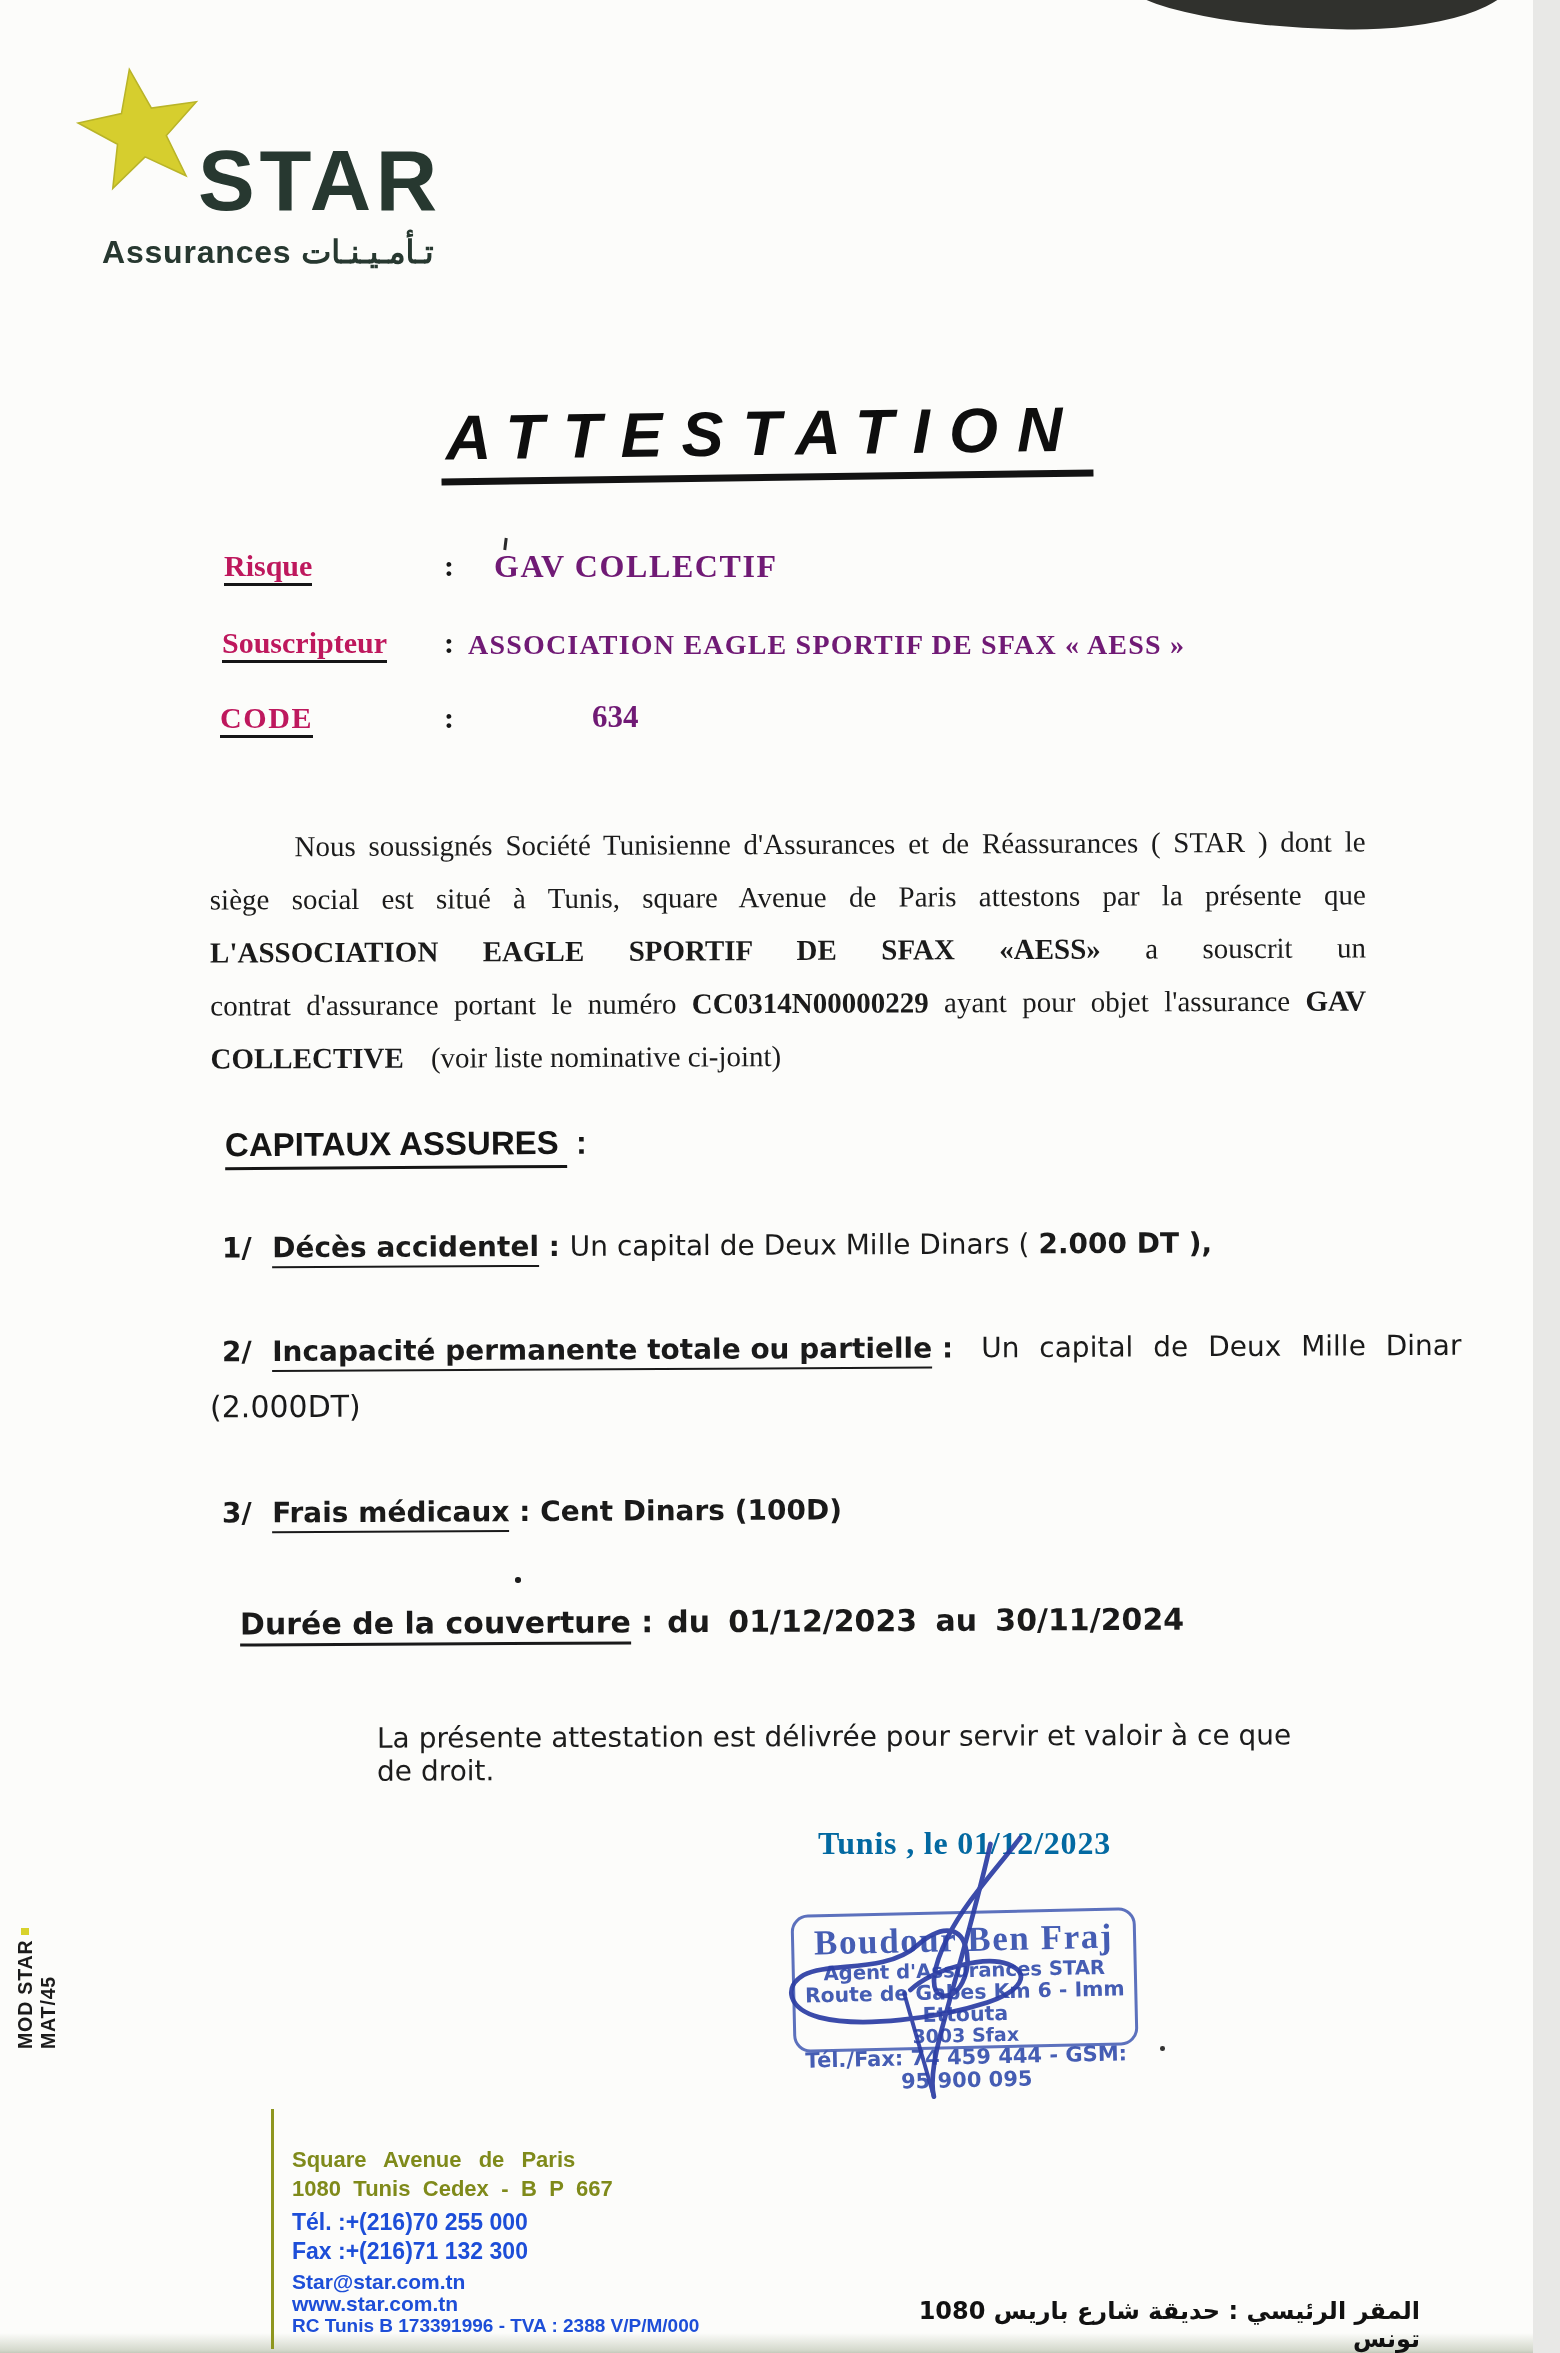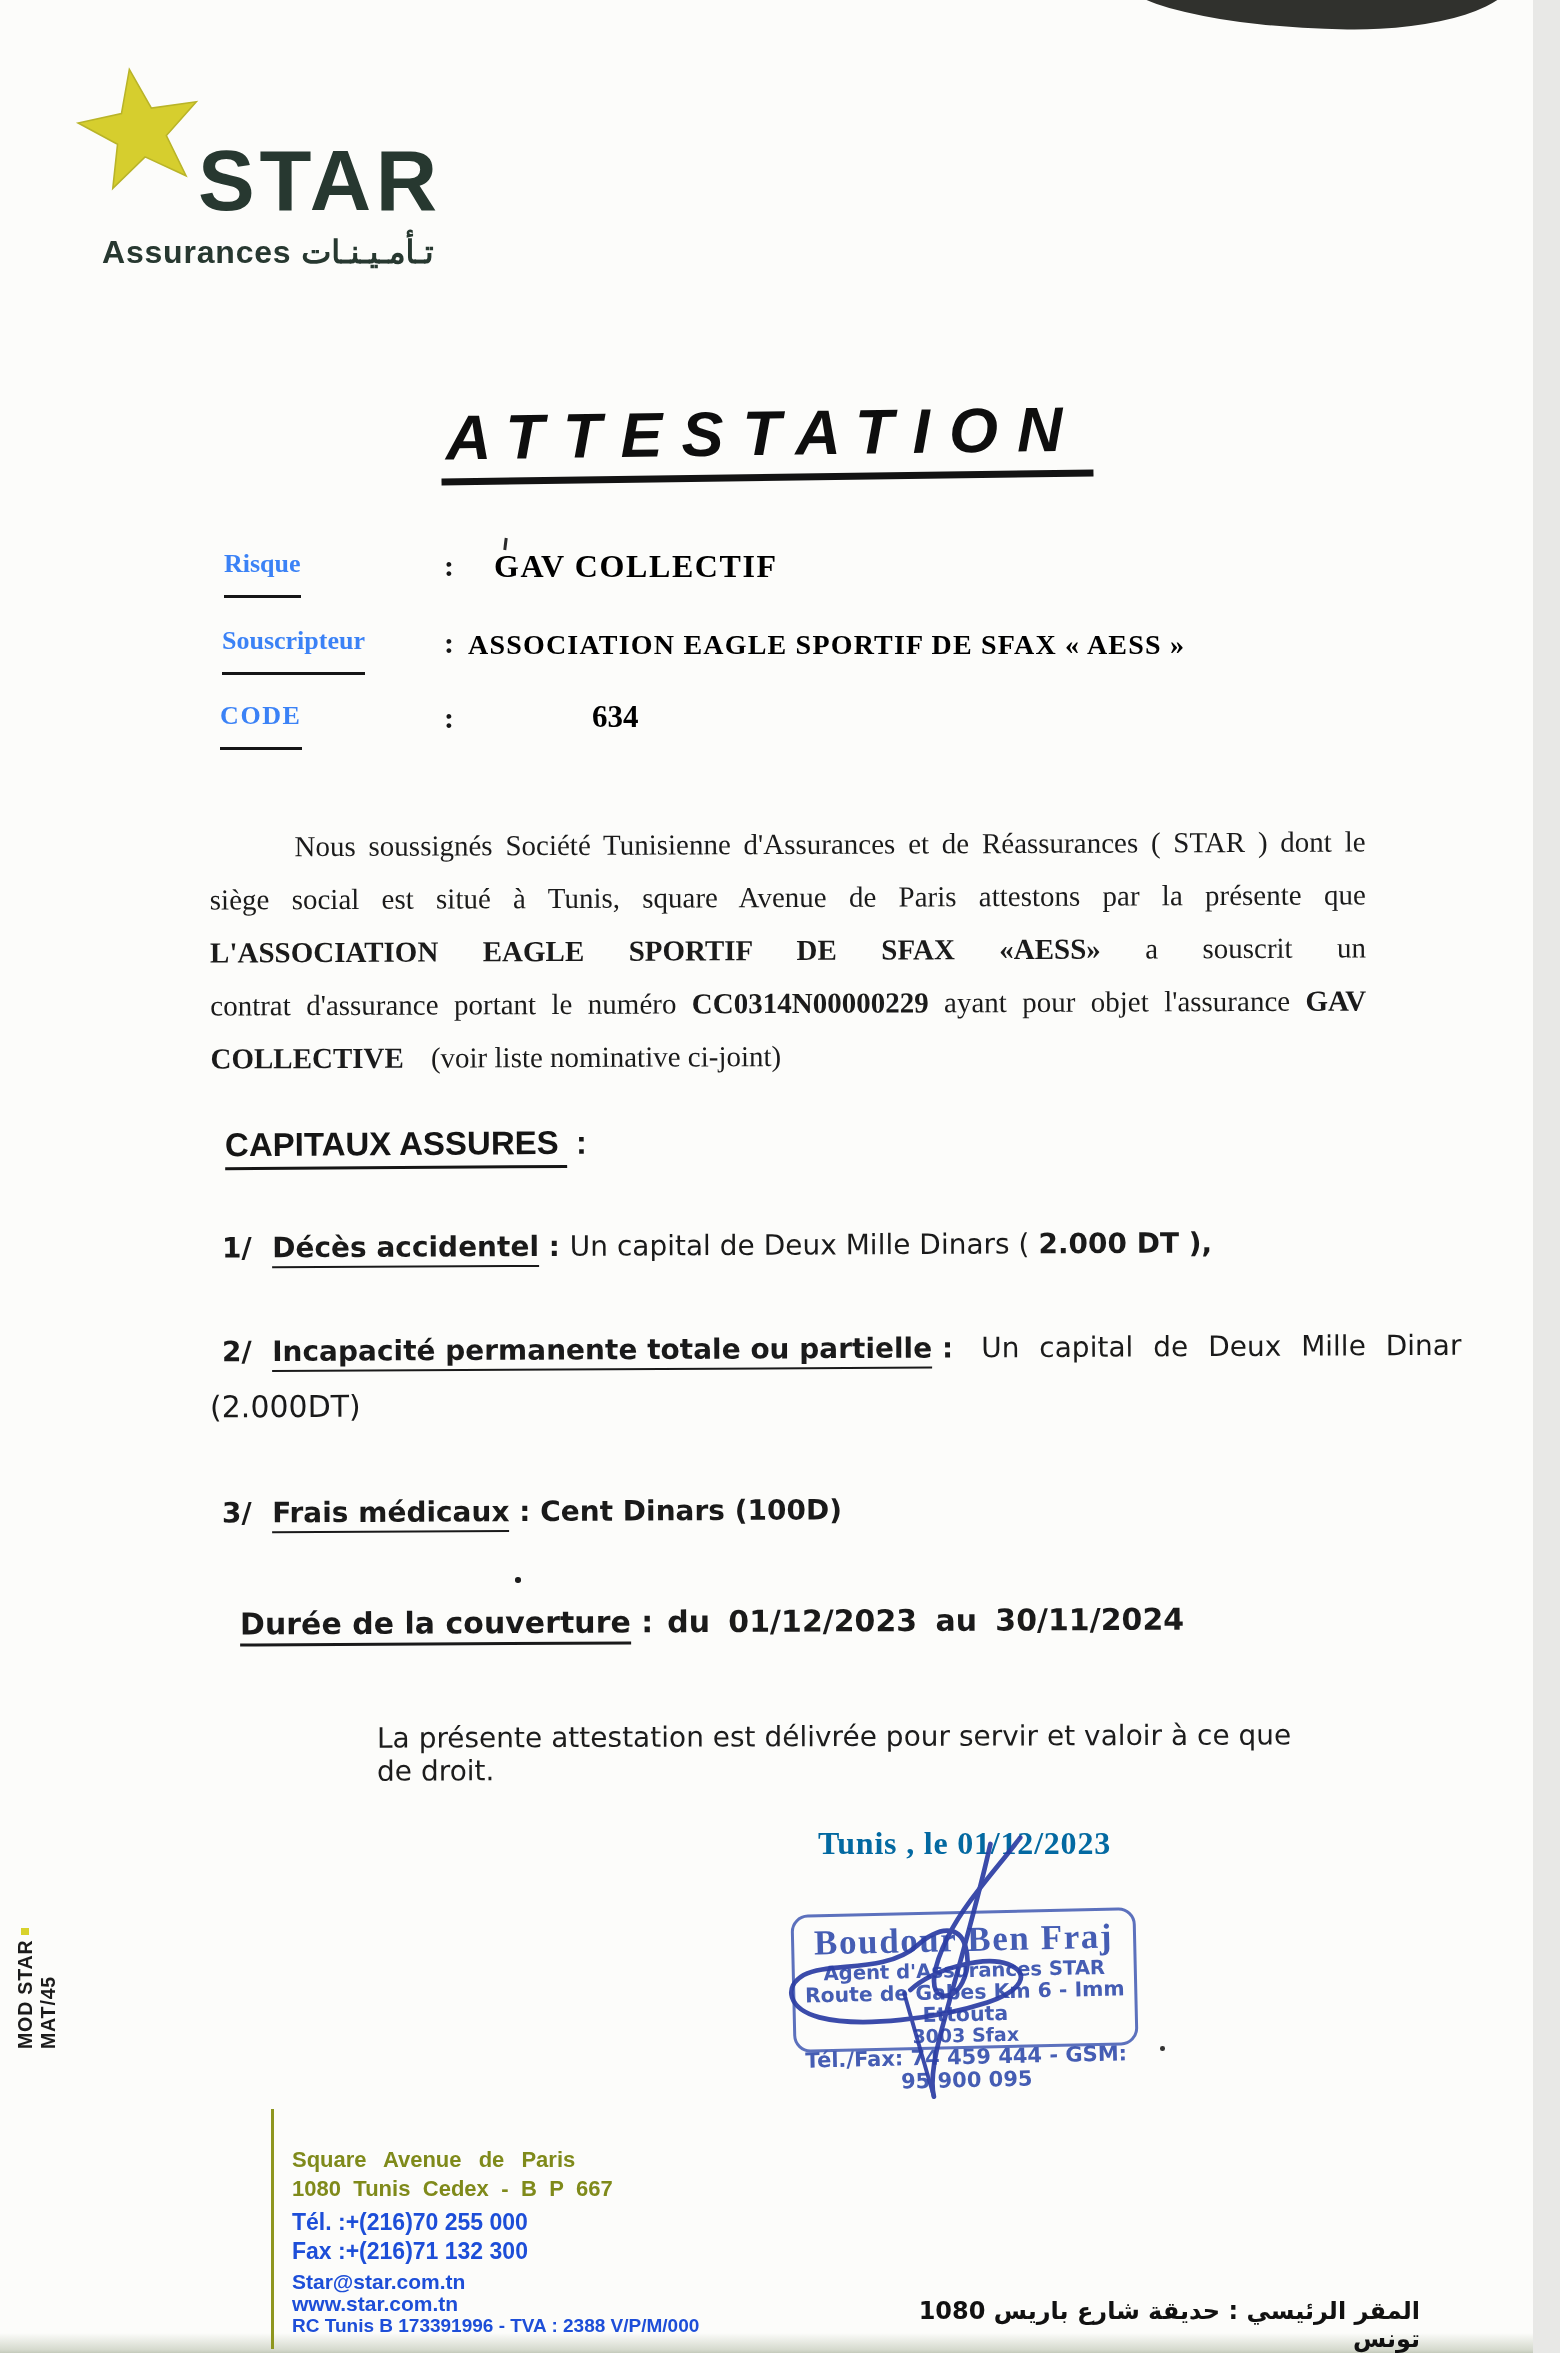--- a/index.html
+++ b/index.html
@@ -22,23 +22,23 @@
     font-size:85px;letter-spacing:4.7px;color:#273830;line-height:1;}
   .logo-sub{left:102px;top:236px;font-family:"Liberation Sans",sans-serif;font-weight:700;
     font-size:32px;letter-spacing:0.8px;color:#273830;line-height:1;}
 
   
   .doc-title{left:441px;top:402px;font-family:"Liberation Sans",sans-serif;
     font-weight:700;font-style:italic;font-size:63px;letter-spacing:19px;line-height:1;
     color:#0e0e0e;border-bottom:7px solid #131313;padding:0 11px 9.4px 4.7px;transform:rotate(-0.8deg);}
 
   
-  .f-lbl{font-weight:700;font-size:26px;border-bottom:3.1px solid #161616;padding-bottom:16px;color:#3b82f6;}
+  .f-lbl{font-weight:700;font-size:30px;border-bottom:3.1px solid #161616;padding-bottom:0;color:#be185d;}
   .f-col{font-weight:700;font-size:30px;color:#161616;}
-  .f-val{font-weight:700;color:#000000;}
+  .f-val{font-weight:700;color:#701a75;}
 
   
   .para{left:210px;top:818px;width:1156px;font-size:29px;line-height:53px;color:#1b1b1b;transform:rotate(-0.25deg);}
   .p-line{text-align:justify;text-align-last:justify;height:53px;white-space:nowrap;}
   .p-line.first{padding-left:85px;}
   .p-line.last{text-align-last:left;}
   .p-b{font-weight:700;}
 
   
   .round{font-family:"DejaVu Sans",sans-serif;}

